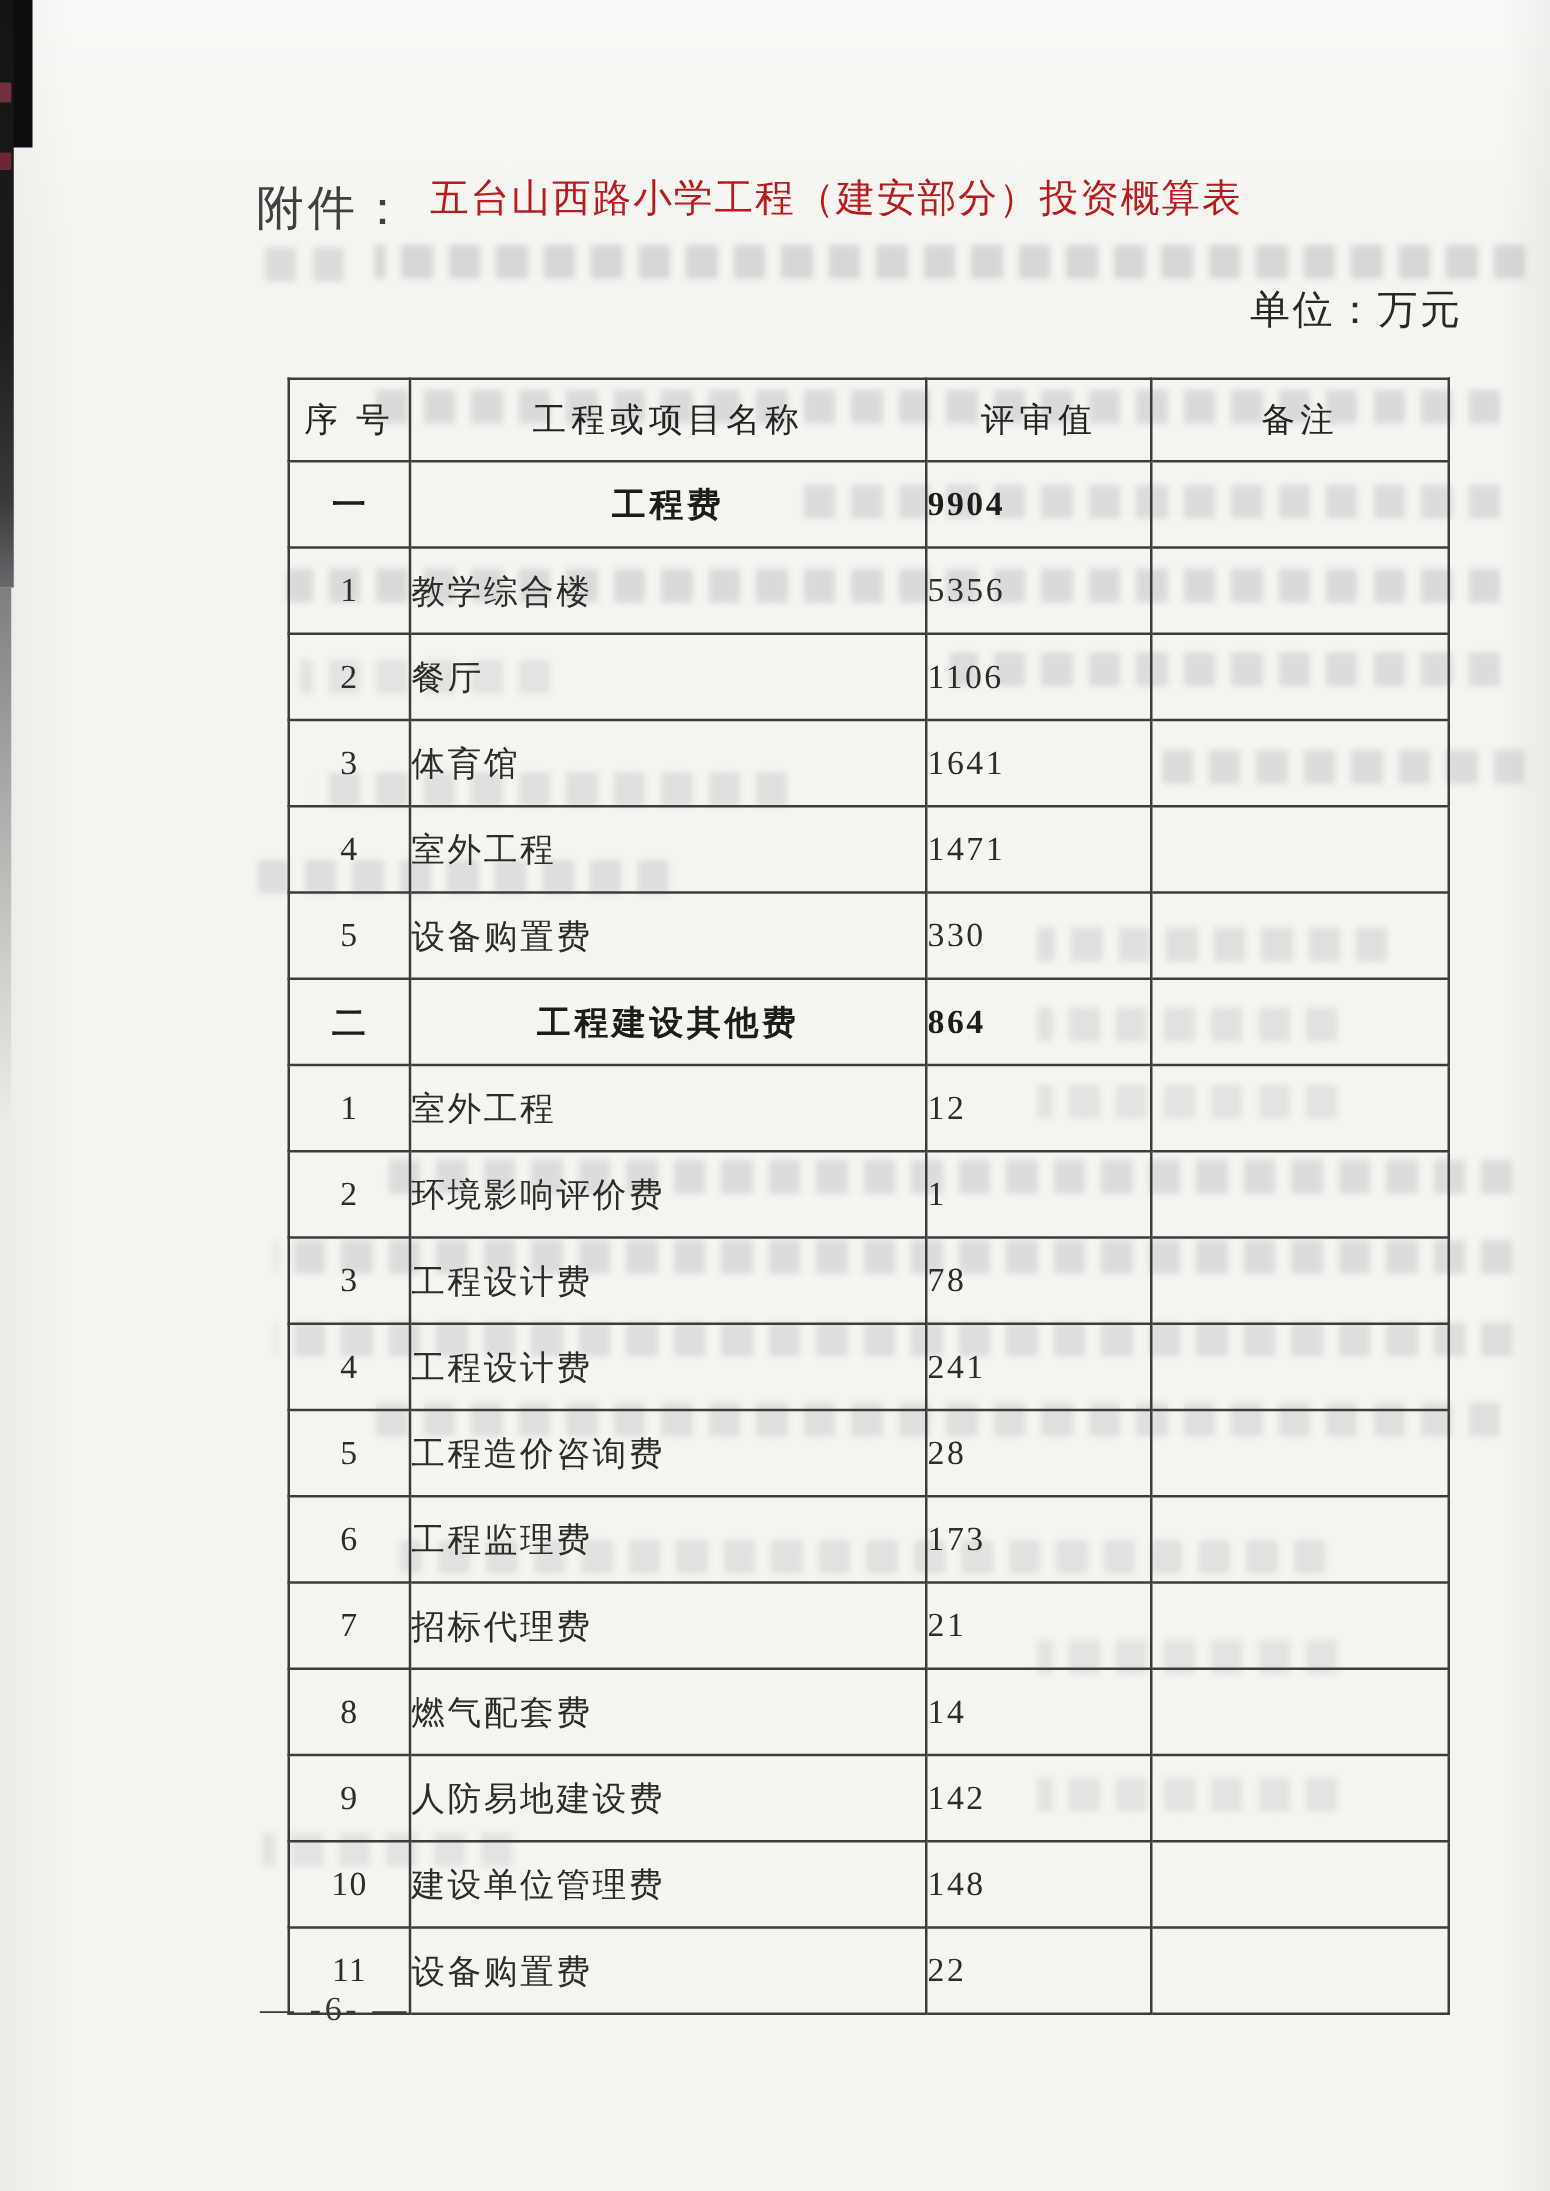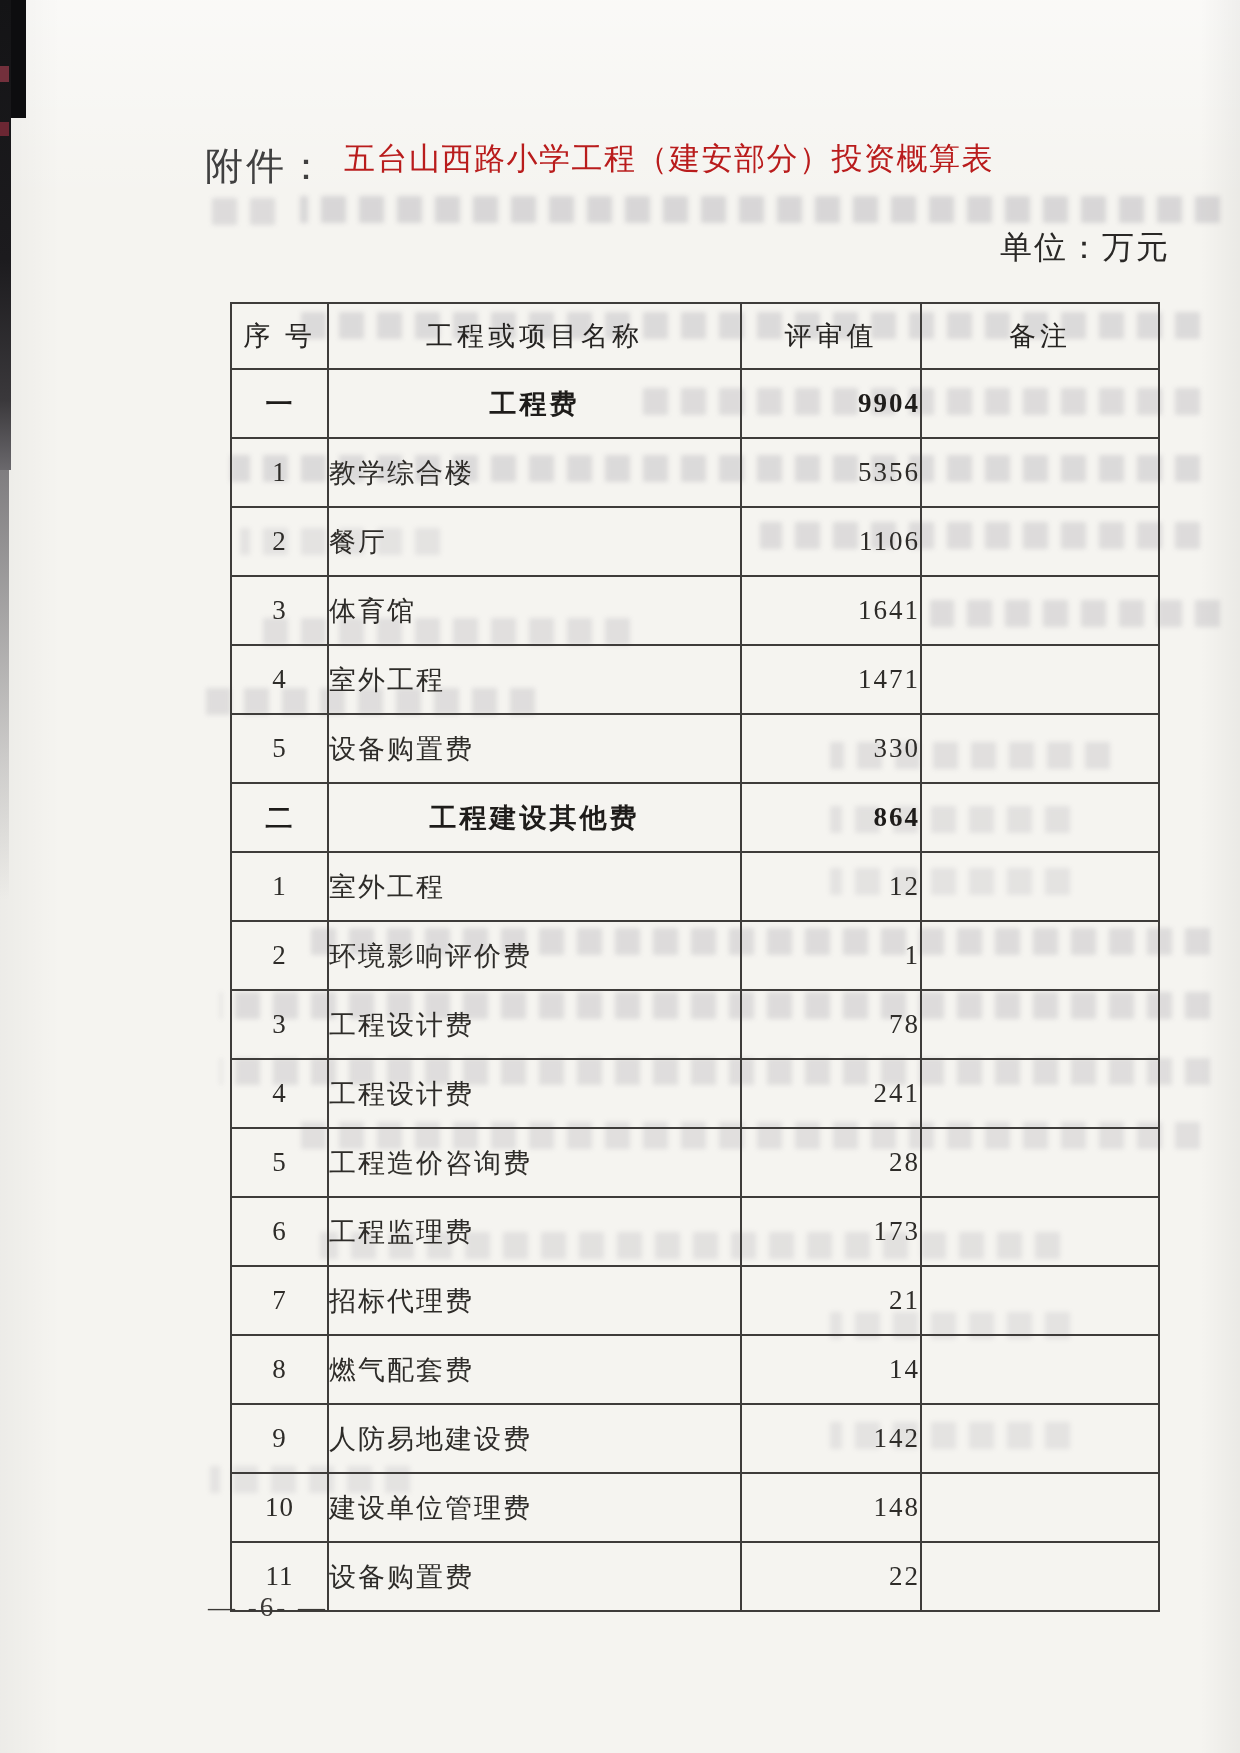--- a/index.html
+++ b/index.html
@@ -41,21 +41,21 @@
     border:2px solid #3e3c3a;
     font-weight:normal;
     font-size:27px;
     padding:0;
     overflow:hidden;
   }
   table.estimate thead th{height:64px;letter-spacing:4px;text-align:center;color:#262422;}
   table.estimate tbody tr{height:69px;}
   td.cell-no{text-align:center;letter-spacing:1px;}
   td.cell-name{text-align:left;padding-left:7px;letter-spacing:2px;}
-  td.cell-value{text-align:right;font-size:28px;letter-spacing:2px;border-radius:14px;}
+  td.cell-value{text-align:left;font-size:28px;letter-spacing:2px;border-radius:14px;}
   tr.section td{font-weight:bold;color:#1e1c1a;}
   tr.section td.cell-name{letter-spacing:3px;text-align:center;}
 
   .page-number{position:absolute;left:208px;top:1592px;font-size:27px;letter-spacing:3px;color:#3a3836;}
 
   
   .bleed{
     position:absolute;height:27px;pointer-events:none;
     background:repeating-linear-gradient(90deg,
       rgba(122,119,133,0.28) 0px, rgba(122,119,133,0.28) 25px,

